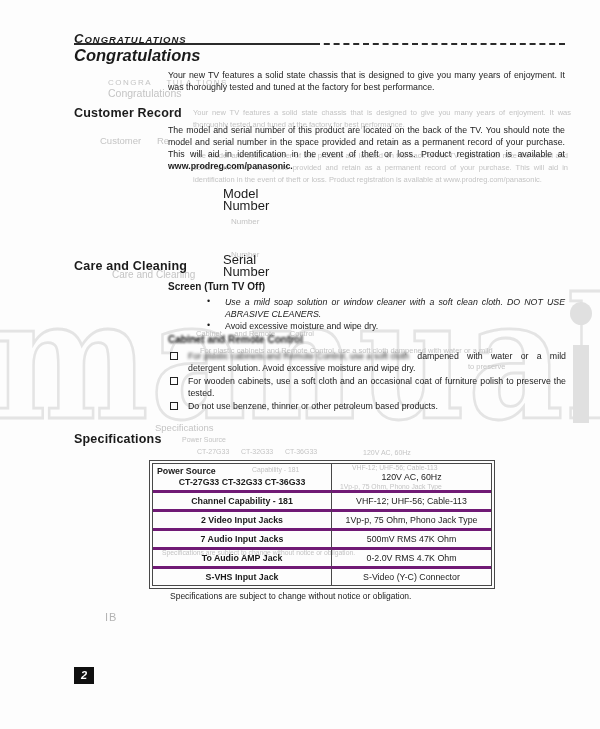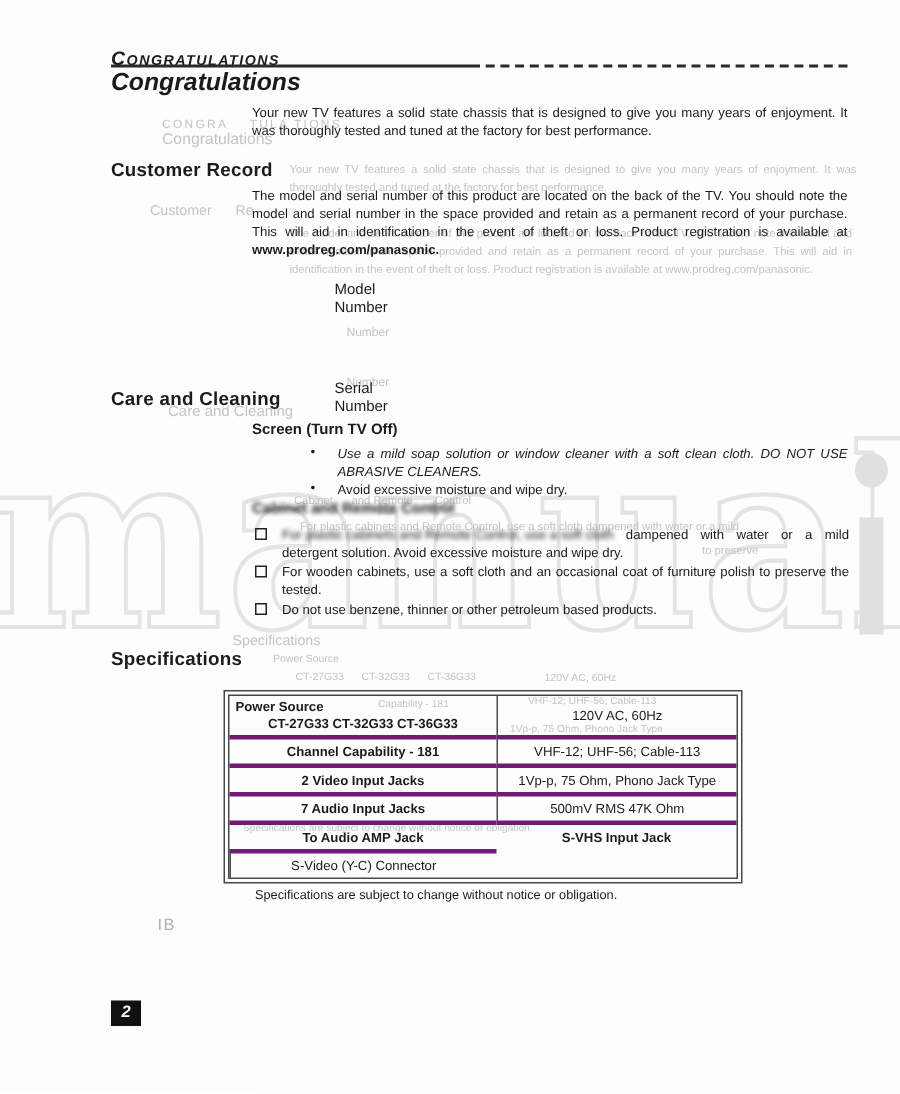--- a/index.html
+++ b/index.html
@@ -27,21 +27,21 @@
     font-style:italic; font-weight:bold; font-size:9.5px; letter-spacing:1px;
   }
   .runhead::first-letter { font-size:13px; }
   .rule1 { position:absolute; left:74px; top:43px; width:240px; border-top:2px solid #2a2a2a; z-index:2; }
   .rule2 { position:absolute; left:314px; top:43px; width:251px; border-top:2px dashed #2a2a2a; z-index:2; }
   .title { position:absolute; left:74px; top:46px; font-style:italic; font-weight:bold; font-size:16.5px; z-index:2; }
   .h1 { position:absolute; left:74px; font-weight:bold; font-size:12.5px; letter-spacing:0.2px; z-index:2; }
   .h2 { position:absolute; font-weight:bold; font-size:10px; z-index:2; }
   .body-text { position:absolute; font-size:8.8px; line-height:12px; text-align:justify; z-index:2; }
   .prelines { white-space:pre-line; }
-  .labels { position:absolute; left:223px; font-size:10px; line-height:12px; z-index:2; }
+  .labels { position:absolute; left:223px; font-size:13px; line-height:12px; z-index:2; }
   .bullet-dot { position:absolute; left:207px; font-size:9px; z-index:2; }
   .sq { position:absolute; left:170px; width:6px; height:6px; border:1px solid #222; background:transparent; z-index:2; }
   .blur1 { filter:blur(1.3px); }
   .blur2 { filter:blur(1.4px); display:inline-block; }
   
   .spec-outer { position:absolute; left:149px; top:460px; width:340px; border:1.5px solid #484848; padding:2px; z-index:2; }
   .spec-table { border:1px solid #484848; display:grid; grid-template-columns:178px 1fr; }
   .sc { border-top:3px solid #701a75; min-height:19px; display:flex; align-items:center; justify-content:center; font-size:8.8px; padding:1px 3px; box-sizing:border-box; }
   .sc.first { border-top:none; }
   .sc.right { border-left:1px solid #484848; }
@@ -128,20 +128,21 @@
       <div class="sc bold">Channel Capability - 181</div>
       <div class="sc right">VHF-12; UHF-56; Cable-113</div>
 
       <div class="sc bold">2 Video Input Jacks</div>
       <div class="sc right">1Vp-p, 75 Ohm, Phono Jack Type</div>
 
       <div class="sc bold">7 Audio Input Jacks</div>
       <div class="sc right">500mV RMS 47K Ohm</div>
 
       <div class="sc bold">To Audio AMP Jack</div>
+      <div class="sc right">0-2.0V RMS 4.7K Ohm</div>
 
       <div class="sc bold">S-VHS Input Jack</div>
       <div class="sc right">S-Video (Y-C) Connector</div>
     </div>
   </div>
 
   <div class="note">Specifications are subject to change without notice or obligation.</div>
 
   <div class="ib">IB</div>
   <div class="pagebox">2</div>

